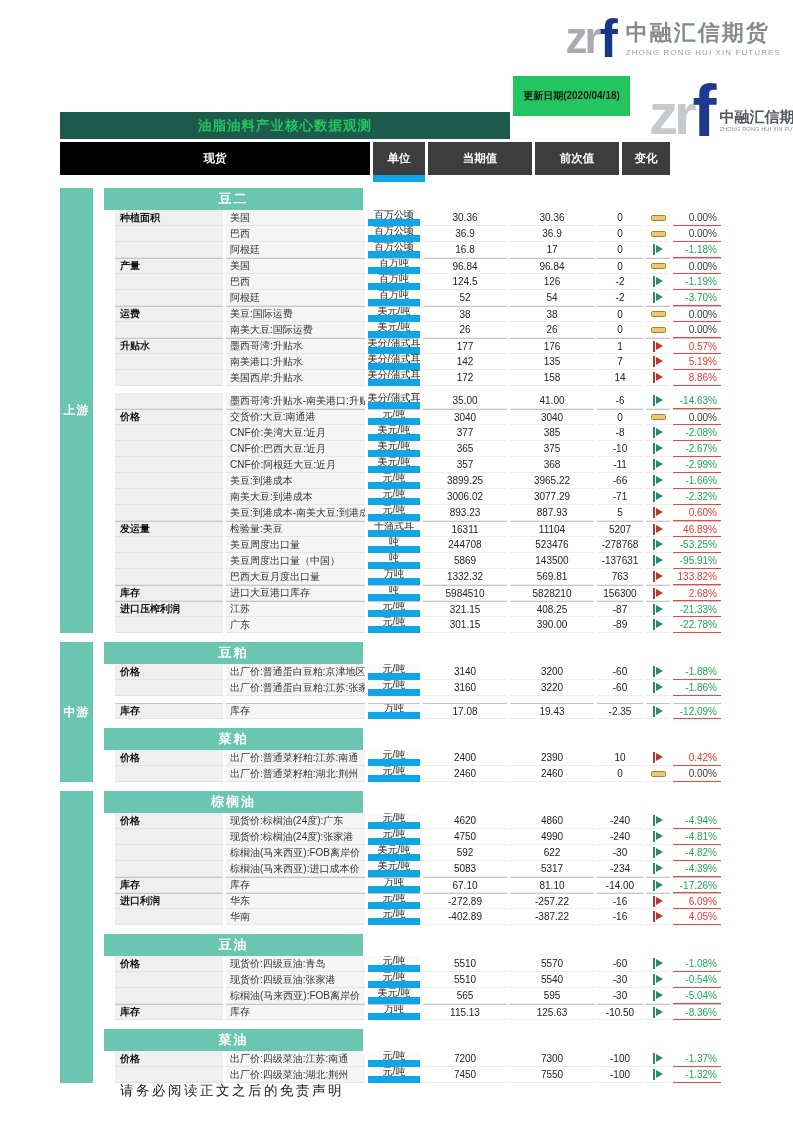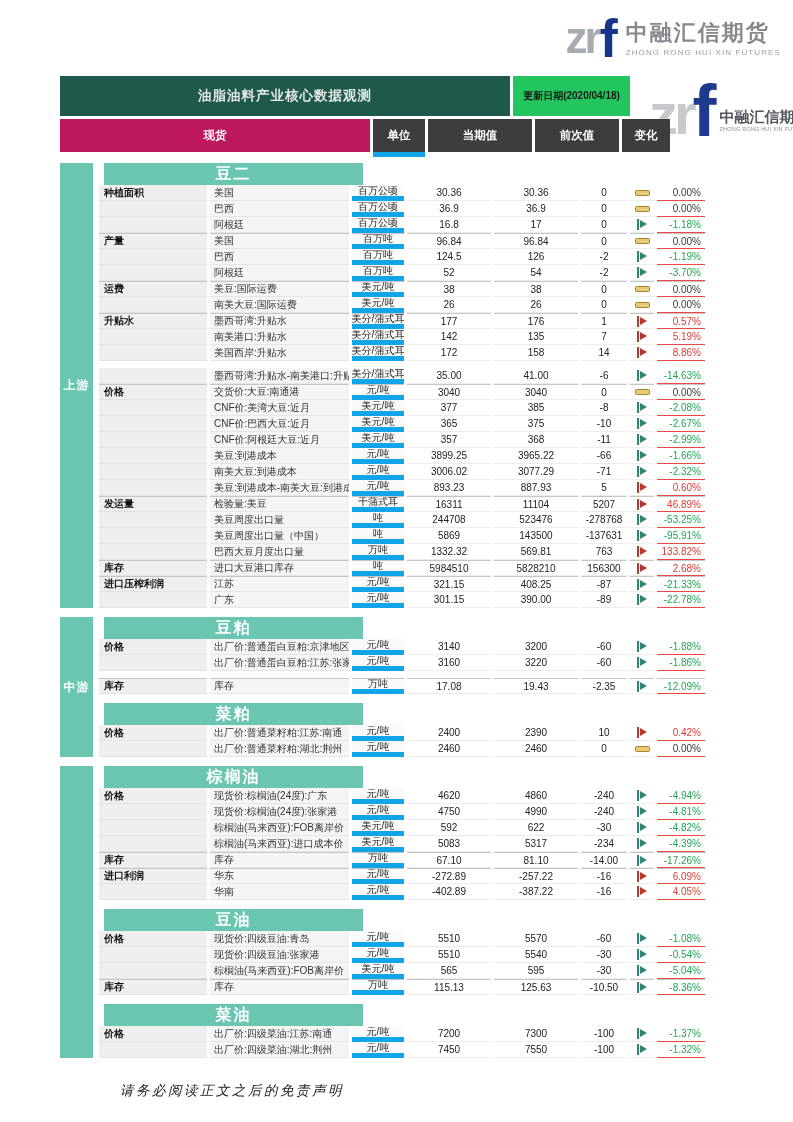--- a/index.html
+++ b/index.html
@@ -15,60 +15,60 @@
   
   .wmark{position:absolute;left:649px;top:74px;width:144px;height:86px;display:flex;align-items:flex-start;overflow:hidden;}
   .wmark .zr{font-size:58px;font-weight:bold;color:#c7cacd;letter-spacing:-4px;line-height:80px;}
   .wmark .f{font-size:72px;font-weight:bold;color:#1d3a8f;line-height:74px;}
   .wmark .btxt{margin-left:3px;padding-top:34px;}
   .wmark .cn{font-size:15px;font-weight:bold;color:#53575e;letter-spacing:0;line-height:17px;white-space:nowrap;}
   .wmark .en{font-size:5.5px;color:#8a8e93;letter-spacing:0.2px;margin-top:1px;white-space:nowrap;}
   
   .twrap{position:absolute;left:60px;top:76px;width:675px;}
   .titlerow{display:flex;margin-bottom:3px;}
-  .titlebar{width:450px;height:40px;background:#1d5a4c;color:#e5e5e5;font-size:13.5px;font-weight:bold;
-            display:flex;align-items:center;justify-content:center;letter-spacing:1px;}
+  .titlebar{width:450px;height:27px;background:#1d5a4c;color:#22c55e;font-size:13.5px;font-weight:bold;
+            display:flex;align-items:center;justify-content:center;letter-spacing:1px;margin-top:36px;}
   .updcell{width:117px;height:40px;background:#22c55e;margin-left:3px;color:#1a1a1a;font-size:10px;font-weight:bold;
             display:flex;align-items:center;justify-content:center;}
   .headrow{display:flex;margin-bottom:6px;}
   .hc{height:33px;display:flex;align-items:center;justify-content:center;color:#fff;font-size:11.5px;font-weight:bold;}
-  .hc.spot{width:310px;background:#be185d;}
+  .hc.spot{width:310px;background:#000000;}
   .hc.dark{background:#3d3d3d;margin-left:3px;}
   .hc.unit{width:52px;} .hc.curr{width:104px;} .hc.prev{width:84px;} .hc.chg{width:48px;}
   
   .grp{position:relative;margin-bottom:9px;}
   .band{position:absolute;left:0;top:0;bottom:0;width:33px;background:#6ac6b0;
         display:flex;align-items:center;justify-content:center;}
   .bandlb{color:#fff;font-size:12px;font-weight:bold;letter-spacing:1px;}
   .secs{position:relative;}
   .sec + .sec{margin-top:9px;}
-  .secbar{margin-left:44px;width:259px;height:22px;background:#6ac6b0;color:#fff;font-size:16px;font-weight:bold;
+  .secbar{margin-left:44px;width:259px;height:22px;background:#6ac6b0;color:#fff;font-size:13px;font-weight:bold;
           display:flex;align-items:center;justify-content:center;letter-spacing:2px;}
   
   .row{display:grid;grid-template-columns:108px 139px 52px 84px 84px 46px 24px 48px;column-gap:3px;
-       margin-left:39px;height:16px;}
+       margin-left:55px;height:16px;}
   .row.gap{margin-top:7px;}
   .cell{display:flex;align-items:center;font-size:10px;color:#222;overflow:hidden;white-space:nowrap;}
   .cat{background:#efefef;font-weight:bold;padding-left:5px;border-bottom:1px solid #e2e2e2;color:#111;}
   .item{background:#f5f5f5;padding-left:4px;border-bottom:1px solid #e6e6e6;color:#333;}
-  .unit{background:#fafafa;justify-content:center;border-bottom:5px solid #0ea5e9;}
+  .unit{background:#fafafa;justify-content:center;border-bottom:7px solid #0ea5e9;}
   .val,.chg2{justify-content:center;border-bottom:1px solid #ededed;}
   .flagc{justify-content:center;border-bottom:1px solid #ededed;}
   .pct{justify-content:flex-end;padding-right:4px;border-bottom:1px solid #ef4444;font-size:10px;}
   .row.gs .cell{border-top:1px solid #c6c6c6;}
   .pct.up{color:#e23b33;} .pct.down{color:#21a653;} .pct.flat{color:#3a3a3a;}
   
   .flag{position:relative;display:inline-block;width:13px;height:11px;}
   .flag::before{content:"";position:absolute;left:1px;top:0;width:2px;height:11px;background:currentColor;}
   .flag::after{content:"";position:absolute;left:4px;top:1px;width:0;height:0;
                border-top:4px solid transparent;border-bottom:4px solid transparent;border-left:7px solid currentColor;}
   .flag.up{color:#b23b2e;} .flag.down{color:#2f8673;}
   .dash{display:inline-block;width:13px;height:4px;background:#e9ca77;border:1px solid #a8842f;border-radius:1.5px;}
   
-  .disclaimer{position:absolute;left:120px;top:1082px;font-size:13.5px;color:#1c1c1c;letter-spacing:2.5px;font-style:italic;}
+  .disclaimer{position:absolute;left:120px;top:1082px;font-size:13.5px;color:#1c1c1c;letter-spacing:2.5px;}
 </style>
 </head>
 <body>
 
 <div class="page">
 
   <div class="brand">
     <span class="zr">zr</span>
       <span class="f">f</span>
     <span class="btxt">

